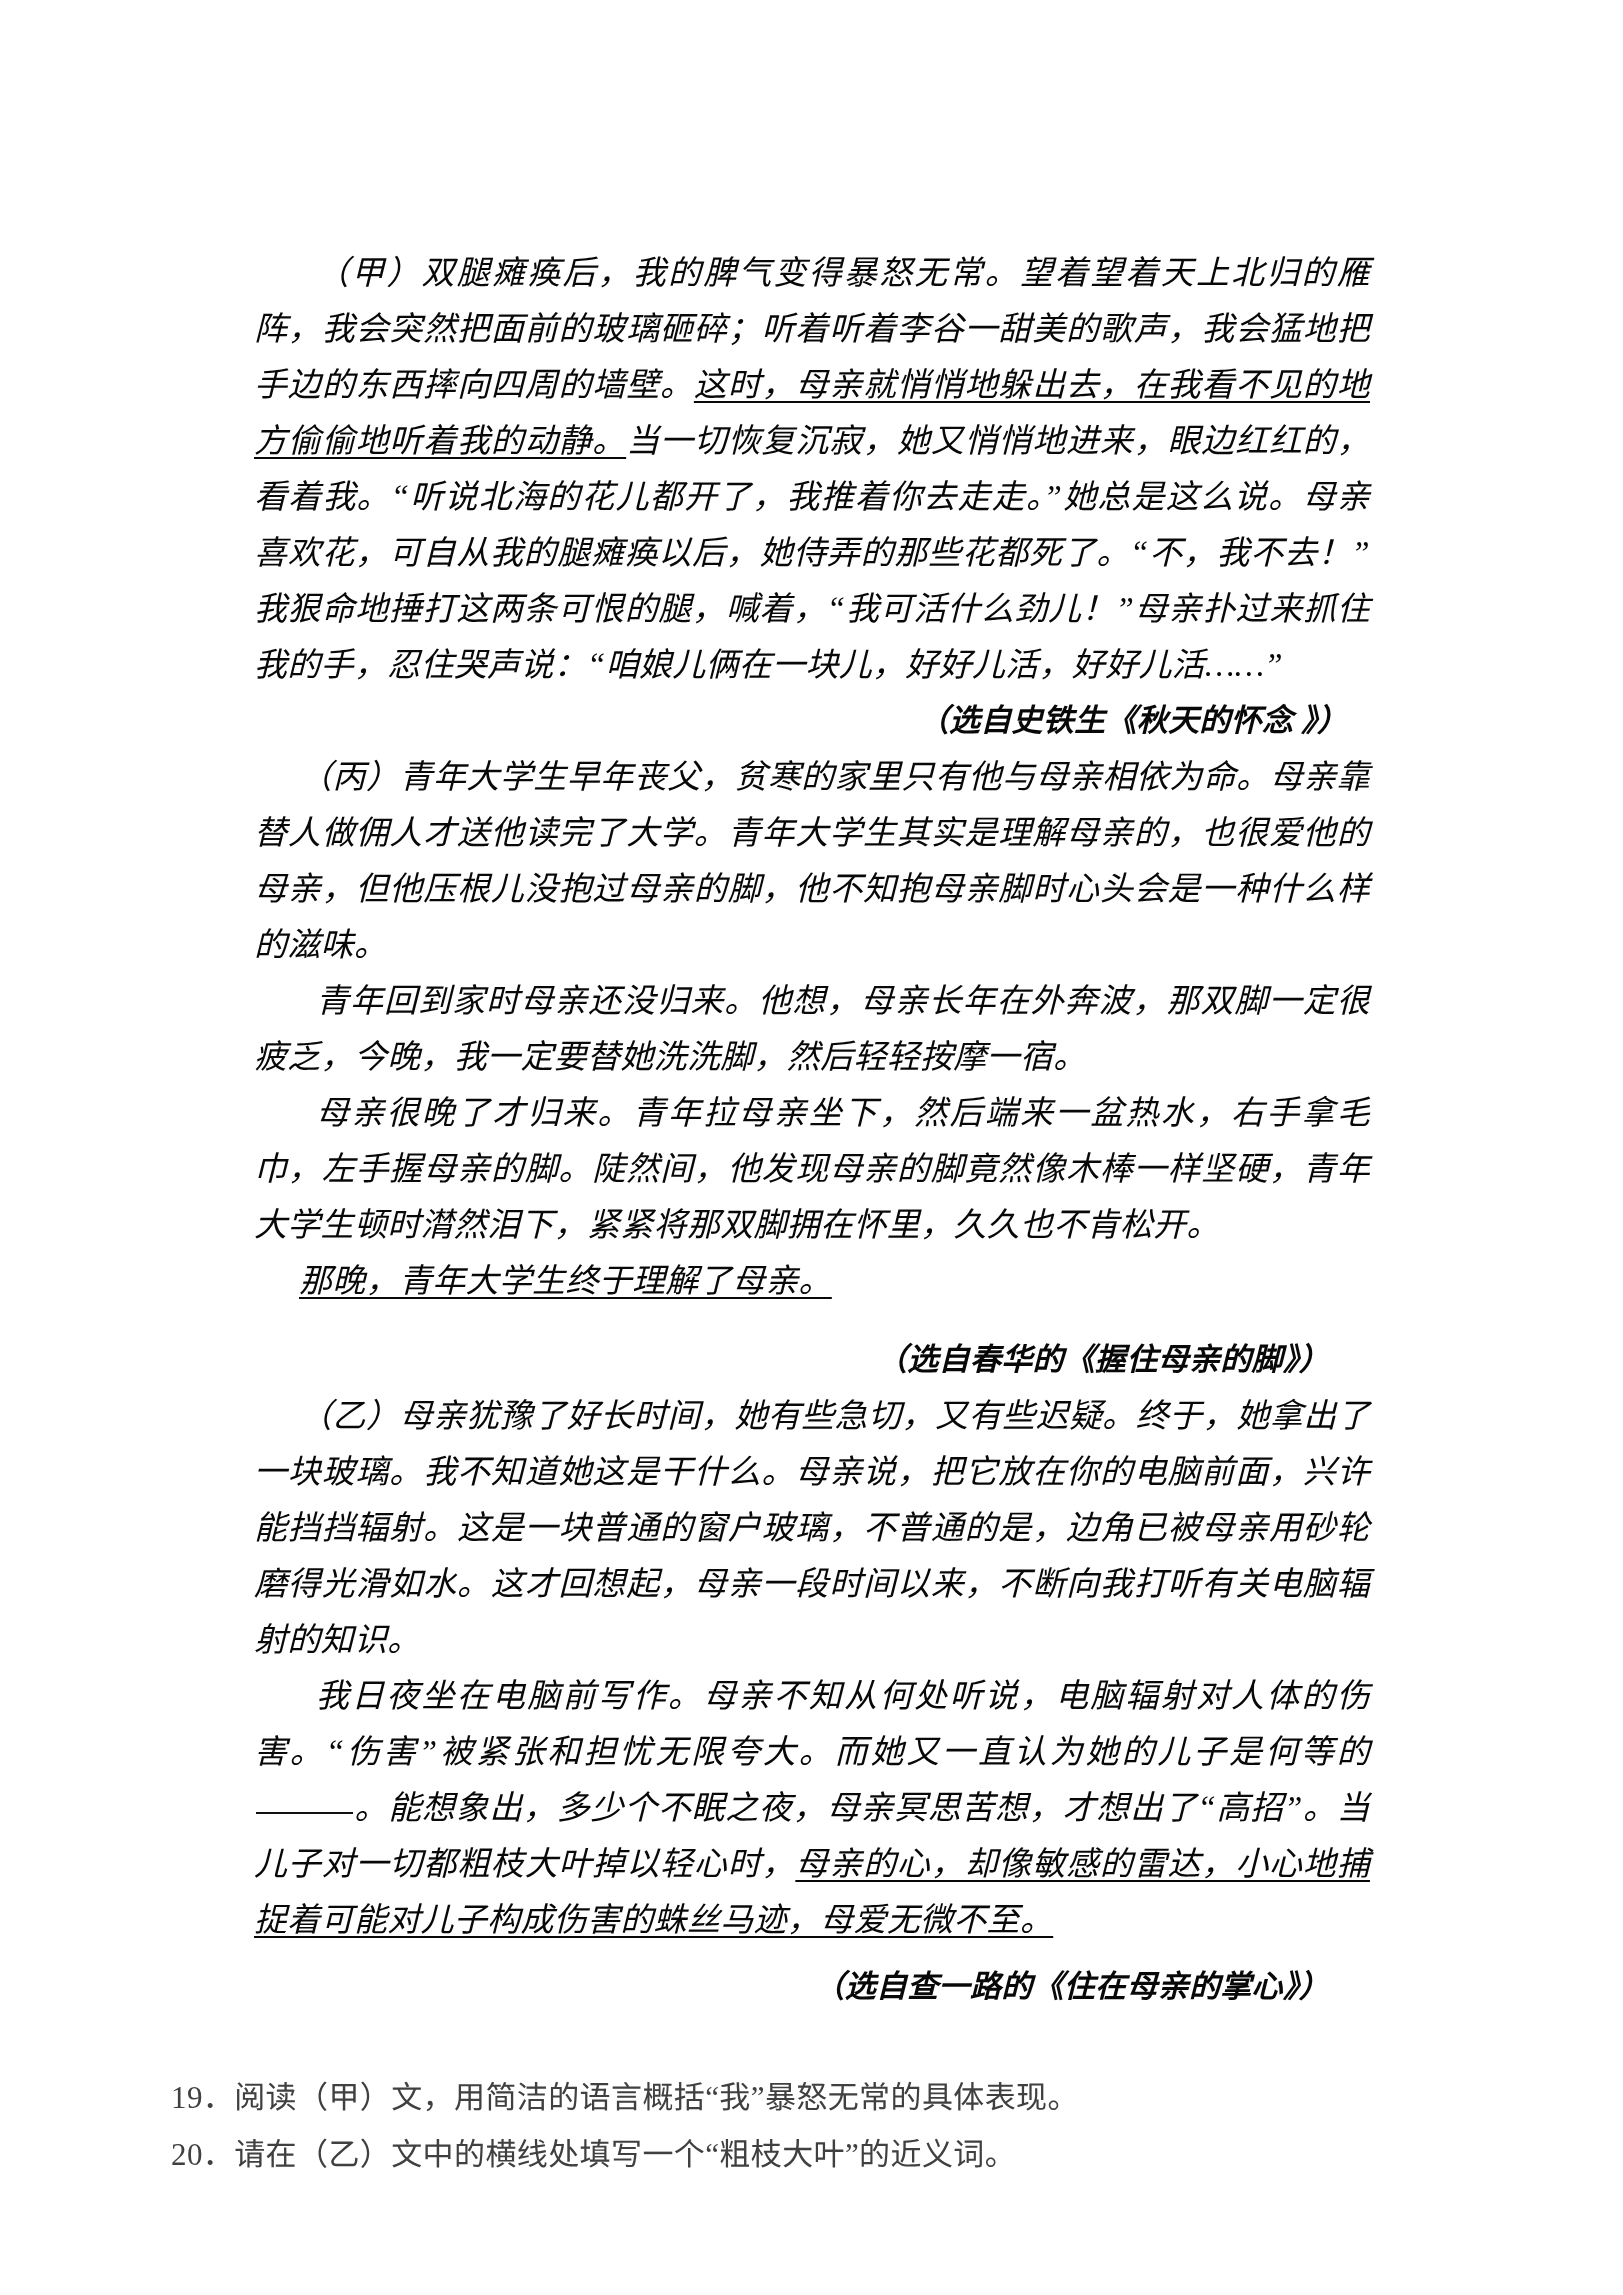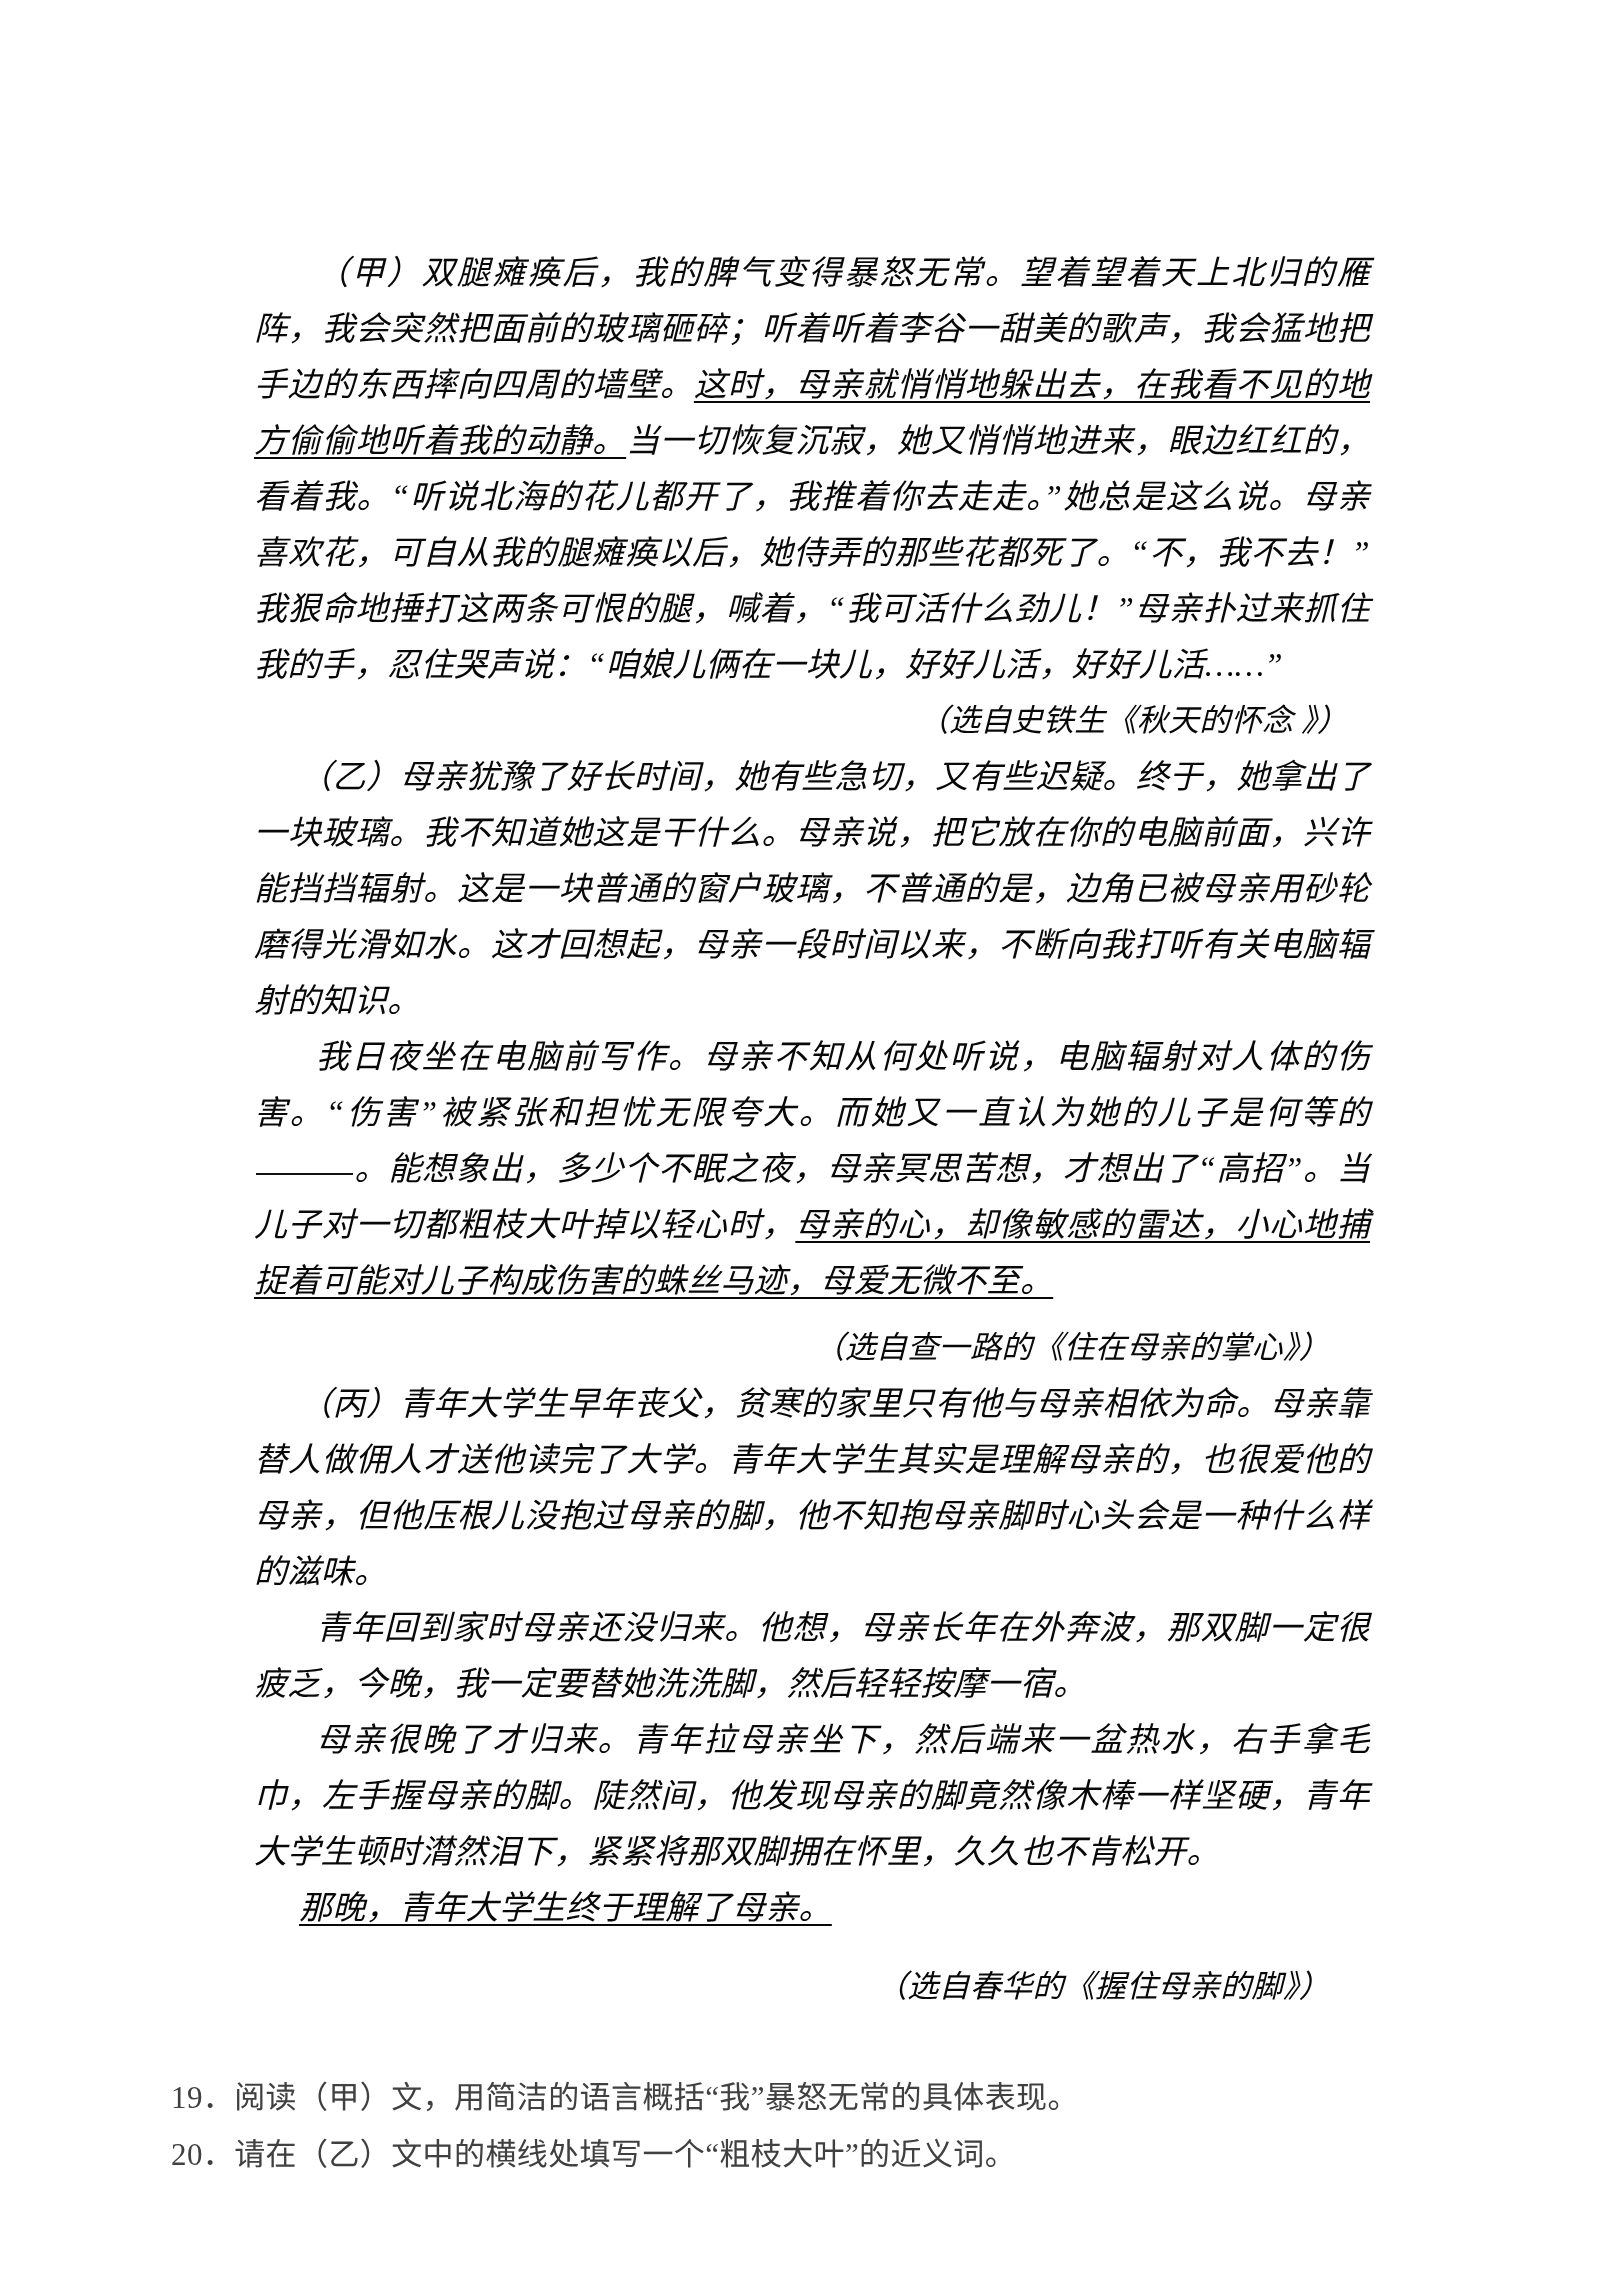--- a/index.html
+++ b/index.html
@@ -63,21 +63,21 @@
     vertical-align: 4.6px;
     height: 23px;
     margin: 0 1.5px;
   }
 
   .attrib {
     font-family: "Liberation Serif", "DejaVu Serif", serif;
     font-size: 31px;
     line-height: 56px;
     font-style: italic;
-    font-weight: 400;
+    font-weight: 700;
     color: #080808;
     text-align: right;
     margin: 0;
     padding-right: 21.6px;
     letter-spacing: 0.3px;
   }
 
   .attrib.attrib-mid {
     padding-right: 40px;
   }
@@ -111,39 +111,39 @@
 <div class="page">
 
   <div class="passage-area">
 
     <div>
       <p class="para indent"><span>（甲）双腿瘫痪后，我的脾气变得暴怒无常。望着望着天上北归的雁阵，我会突然把面前的玻璃砸碎；听着听着李谷一甜美的歌声，我会猛地把手边的东西摔向四周的墙壁。</span><span class="u">这时，母亲就悄悄地躲出去，在我看不见的地方偷偷地听着我的动静。</span><span>当一切恢复沉寂，她又悄悄地进来，眼边红红的，看着我。“听说北海的花儿都开了，我推着你去走走。”她总是这么说。母亲喜欢花，可自从我的腿瘫痪以后，她侍弄的那些花都死了。“不，我不去！”我狠命地捶打这两条可恨的腿，喊着，“我可活什么劲儿！”母亲扑过来抓住我的手，忍住哭声说：“咱娘儿俩在一块儿，好好儿活，好好儿活……”</span></p>
       <p class="attrib">（选自史铁生《秋天的怀念 》）</p>
     </div>
 
     <div>
-      <p class="para indent-half"><span>（乙）母亲犹豫了好长时间，她有些急切，又有些迟疑。终于，她拿出了一块玻璃。我不知道她这是干什么。母亲说，把它放在你的电脑前面，兴许能挡挡辐射。这是一块普通的窗户玻璃，不普通的是，边角已被母亲用砂轮磨得光滑如水。这才回想起，母亲一段时间以来，不断向我打听有关电脑辐射的知识。</span></p>
-
-      <p class="para indent"><span>我日夜坐在电脑前写作。母亲不知从何处听说，电脑辐射对人体的伤害。“伤害”被紧张和担忧无限夸大。而她又一直认为她的儿子是何等的</span><span class="blank"></span><span>。能想象出，多少个不眠之夜，母亲冥思苦想，才想出了“高招”。当儿子对一切都粗枝大叶掉以轻心时，</span><span class="u">母亲的心，却像敏感的雷达，小心地捕捉着可能对儿子构成伤害的蛛丝马迹，母爱无微不至。</span></p>
-
-      <div class="spacer-s"></div>
-      <p class="attrib attrib-mid">（选自查一路的《住在母亲的掌心》）</p>
-    </div>
-
-    <div>
       <p class="para indent-half"><span>（丙）青年大学生早年丧父，贫寒的家里只有他与母亲相依为命。母亲靠替人做佣人才送他读完了大学。青年大学生其实是理解母亲的，也很爱他的母亲，但他压根儿没抱过母亲的脚，他不知抱母亲脚时心头会是一种什么样的滋味。</span></p>
 
       <p class="para indent"><span>青年回到家时母亲还没归来。他想，母亲长年在外奔波，那双脚一定很疲乏，今晚，我一定要替她洗洗脚，然后轻轻按摩一宿。</span></p>
 
       <p class="para indent"><span>母亲很晚了才归来。青年拉母亲坐下，然后端来一盆热水，右手拿毛巾，左手握母亲的脚。陡然间，他发现母亲的脚竟然像木棒一样坚硬，青年大学生顿时潸然泪下，紧紧将那双脚拥在怀里，久久也不肯松开。</span></p>
 
       <p class="para indent-half"><span class="u">那晚，青年大学生终于理解了母亲。</span></p>
 
       <div class="spacer-m"></div>
       <p class="attrib attrib-mid">（选自春华的《握住母亲的脚》）</p>
+    </div>
+
+    <div>
+      <p class="para indent-half"><span>（乙）母亲犹豫了好长时间，她有些急切，又有些迟疑。终于，她拿出了一块玻璃。我不知道她这是干什么。母亲说，把它放在你的电脑前面，兴许能挡挡辐射。这是一块普通的窗户玻璃，不普通的是，边角已被母亲用砂轮磨得光滑如水。这才回想起，母亲一段时间以来，不断向我打听有关电脑辐射的知识。</span></p>
+
+      <p class="para indent"><span>我日夜坐在电脑前写作。母亲不知从何处听说，电脑辐射对人体的伤害。“伤害”被紧张和担忧无限夸大。而她又一直认为她的儿子是何等的</span><span class="blank"></span><span>。能想象出，多少个不眠之夜，母亲冥思苦想，才想出了“高招”。当儿子对一切都粗枝大叶掉以轻心时，</span><span class="u">母亲的心，却像敏感的雷达，小心地捕捉着可能对儿子构成伤害的蛛丝马迹，母爱无微不至。</span></p>
+
+      <div class="spacer-s"></div>
+      <p class="attrib attrib-mid">（选自查一路的《住在母亲的掌心》）</p>
     </div>
 
   </div>
 
   <div class="questions">
     <p class="q-line"><span class="q-num">19．</span><span>阅读（甲）文，用简洁的语言概括“我”暴怒无常的具体表现。</span></p>
     <p class="q-line"><span class="q-num">20．</span><span>请在（乙）文中的横线处填写一个“粗枝大叶”的近义词。</span></p>
   </div>
 
 </div>

